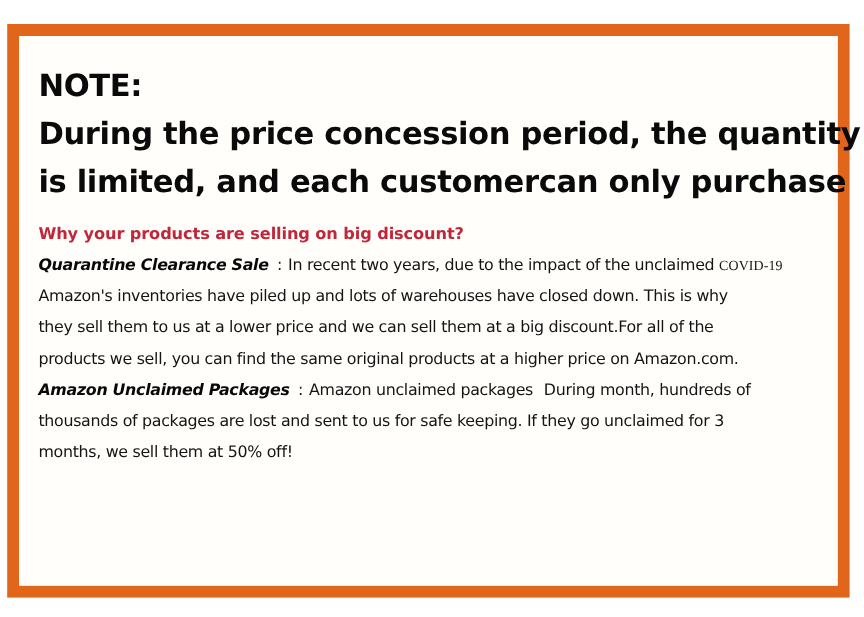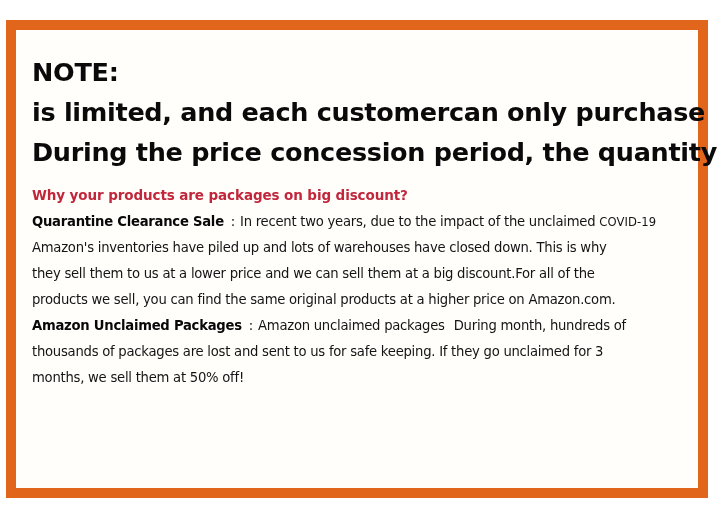--- a/index.html
+++ b/index.html
@@ -69,46 +69,48 @@
     color: #141414;
     letter-spacing: -0.25px;
     width: 692px;
   }
   .body-line {
     white-space: nowrap;
   }
   .lead {
     font-weight: bold;
     color: #080808;
+    font-style: italic;
   }
   .sep {
     padding: 0 5px 0 7px;
   }
   .small-caps {
     font-size: 11.6px;
     letter-spacing: 0.1px;
+    font-family: Liberation Serif, serif;
   }
   .gap {
     display: inline-block;
     width: 9px;
   }
 </style>
 </head>
 <body>
 
 <div id="notice-card" style="border-color: rgb(226, 101, 28);">
   <div id="notice-inner" style="background: rgb(255, 254, 251);">
 
     <div>
       <div class="headline headline-note">NOTE:</div>
+      <div class="headline">During the price concession period, the quantity</div>
       <div class="headline">is limited, and each customercan only purchase</div>
-      <div class="headline">During the price concession period, the quantity</div>
     </div>
 
-    <div class="red-heading" style="color: rgb(194, 38, 59);">Why your products are packages on big discount?</div>
+    <div class="red-heading" style="color: rgb(194, 38, 59);">Why your products are selling on big discount?</div>
 
     <div class="body-block">
       <div class="body-line"><span class="lead">Quarantine Clearance Sale</span><span class="sep">:</span><span>In recent two years, due to the impact of the unclaimed</span> <span class="small-caps">COVID-19</span></div>
       <div class="body-line">Amazon's inventories have piled up and lots of warehouses have closed down. This is why</div>
       <div class="body-line">they sell them to us at a lower price and we can sell them at a big discount.For all of the</div>
       <div class="body-line">products we sell, you can find the same original products at a higher price on Amazon.com.</div>
     </div>
 
     <div class="body-block">
       <div class="body-line"><span class="lead">Amazon Unclaimed Packages</span><span class="sep">:</span><span>Amazon unclaimed packages</span><span class="gap"></span><span>During month, hundreds of</span></div>

